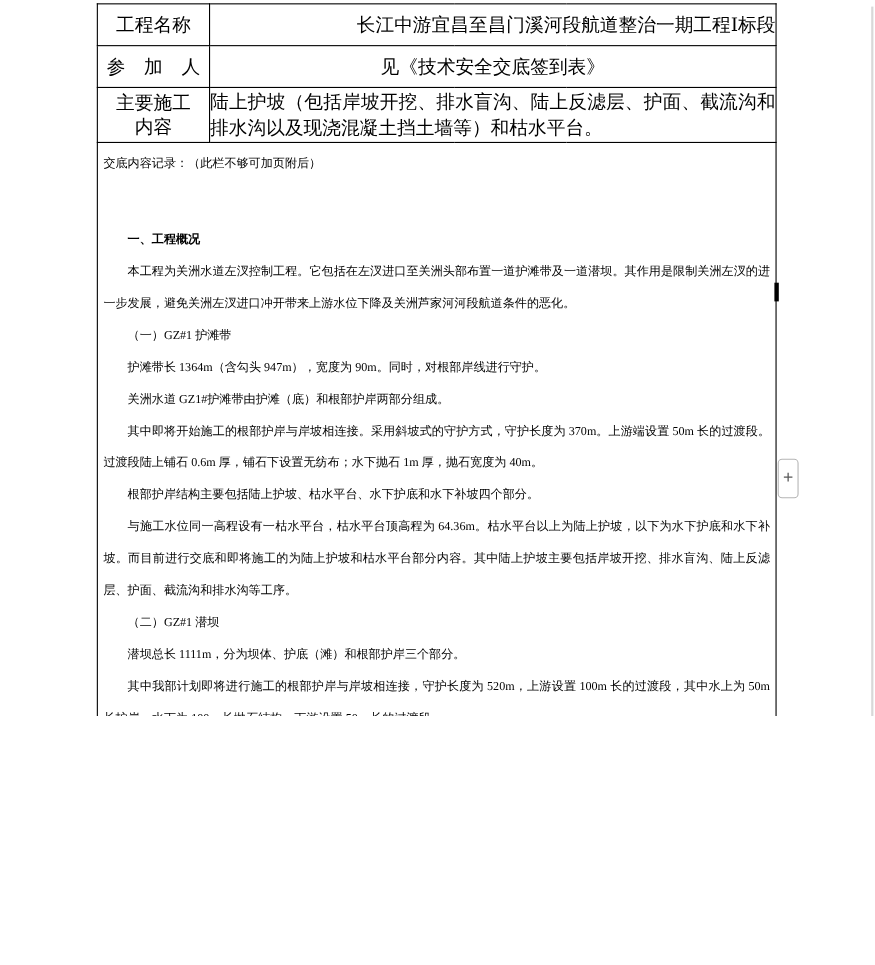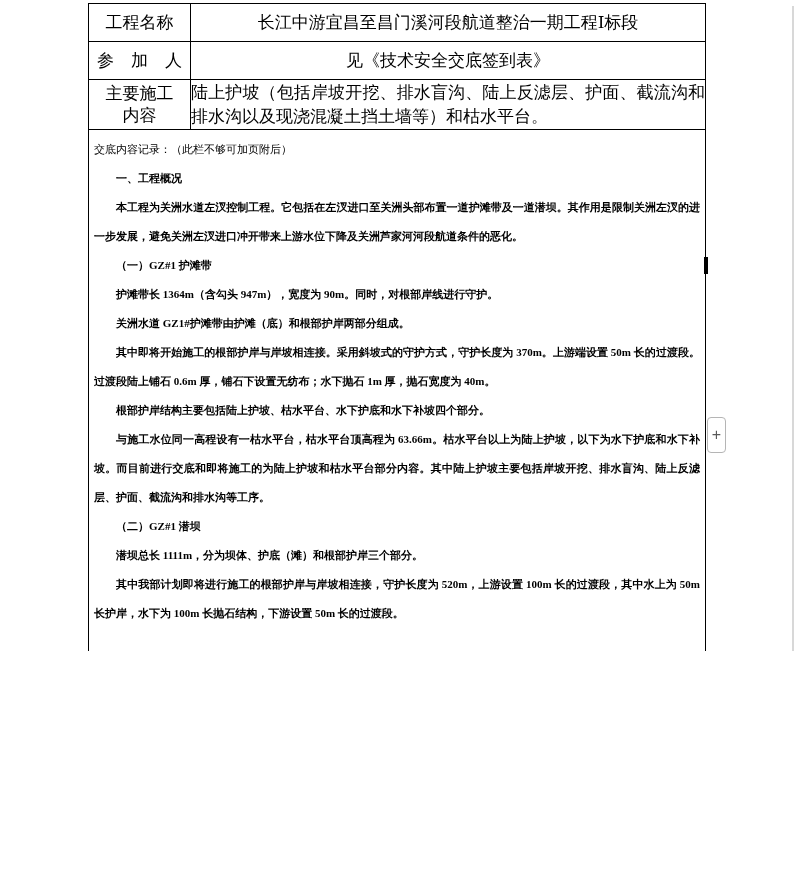--- a/index.html
+++ b/index.html
@@ -4,29 +4,29 @@
 <style>
   html,body { margin:0; padding:0; background:#ffffff; }
   body { font-family:"Liberation Serif","DejaVu Serif",serif; color:#000; }
   #canvas { position:relative; width:795px; height:651px; background:#fff; overflow:hidden; }
 
   table.doc { position:absolute; left:88px; top:3px; width:617px;
               border-collapse:collapse; table-layout:fixed; }
   table.doc td { border:1px solid #000; font-size:17px; padding:0; overflow:hidden; }
 
   td.lbl { text-align:center; white-space:pre-line; line-height:22px; }
-  td.val-left { text-align:center; padding:0 8px; }
+  td.val-left { text-align:right; padding:0 8px; }
   td.val-center { text-align:center; white-space:pre-line; line-height:25px; }
   td.val-wrap { text-align:justify; padding:2px 7px; line-height:24px; }
 
   td.record { vertical-align:top; }
   .rec-inner { padding:5px 5px 0 5px; height:605px; overflow:hidden; }
   .rec-inner p { margin:0; font-size:11px; line-height:29px; text-align:justify; }
-  .rec-inner p.indent { text-indent:2em;font-weight:bold; }
-  .rec-inner p.bold { font-weight:bold; }
+  .rec-inner p.indent { text-indent:2em; }
+  .rec-inner p.bold { font-weight:bold;margin-top:40px; }
 
   .plus-btn { position:absolute; left:707px; top:417px; width:19px; height:36px;
               box-sizing:border-box; border:1px solid #b5b5b5; border-radius:4px;
               background:#fff; color:#595959; font-size:16px; line-height:34px;
               text-align:center; font-family:"Liberation Sans",sans-serif; cursor:pointer; }
   .border-marker { position:absolute; left:704px; top:257px; width:4px; height:17px;
                    background:#000; }
   .right-edge { position:absolute; left:792px; top:6px; width:2px; height:871px;
                 background:#d8d8d8; }
 </style>
@@ -60,21 +60,21 @@
       <td class="record" colspan="4">
         <div class="rec-inner">
           <p>交底内容记录：（此栏不够可加页附后）</p>
           <p class="indent bold">一、工程概况</p>
           <p class="indent">本工程为关洲水道左汊控制工程。它包括在左汊进口至关洲头部布置一道护滩带及一道潜坝。其作用是限制关洲左汊的进一步发展，避免关洲左汊进口冲开带来上游水位下降及关洲芦家河河段航道条件的恶化。</p>
           <p class="indent">（一）GZ#1 护滩带</p>
           <p class="indent">护滩带长 1364m（含勾头 947m），宽度为 90m。同时，对根部岸线进行守护。</p>
           <p class="indent">关洲水道 GZ1#护滩带由护滩（底）和根部护岸两部分组成。</p>
           <p class="indent">其中即将开始施工的根部护岸与岸坡相连接。采用斜坡式的守护方式，守护长度为 370m。上游端设置 50m 长的过渡段。过渡段陆上铺石 0.6m 厚，铺石下设置无纺布；水下抛石 1m 厚，抛石宽度为 40m。</p>
           <p class="indent">根部护岸结构主要包括陆上护坡、枯水平台、水下护底和水下补坡四个部分。</p>
-          <p class="indent">与施工水位同一高程设有一枯水平台，枯水平台顶高程为 63.66m。枯水平台以上为陆上护坡，以下为水下护底和水下补坡。而目前进行交底和即将施工的为陆上护坡和枯水平台部分内容。其中陆上护坡主要包括岸坡开挖、排水盲沟、陆上反滤层、护面、截流沟和排水沟等工序。</p>
+          <p class="indent">与施工水位同一高程设有一枯水平台，枯水平台顶高程为 64.36m。枯水平台以上为陆上护坡，以下为水下护底和水下补坡。而目前进行交底和即将施工的为陆上护坡和枯水平台部分内容。其中陆上护坡主要包括岸坡开挖、排水盲沟、陆上反滤层、护面、截流沟和排水沟等工序。</p>
           <p class="indent">（二）GZ#1 潜坝</p>
           <p class="indent">潜坝总长 1111m，分为坝体、护底（滩）和根部护岸三个部分。</p>
           <p class="indent">其中我部计划即将进行施工的根部护岸与岸坡相连接，守护长度为 520m，上游设置 100m 长的过渡段，其中水上为 50m 长护岸，水下为 100m 长抛石结构，下游设置 50m 长的过渡段。</p>
         </div>
       </td>
     </tr>
   </tbody>
     </table>
 
   <div class="border-marker"></div>

